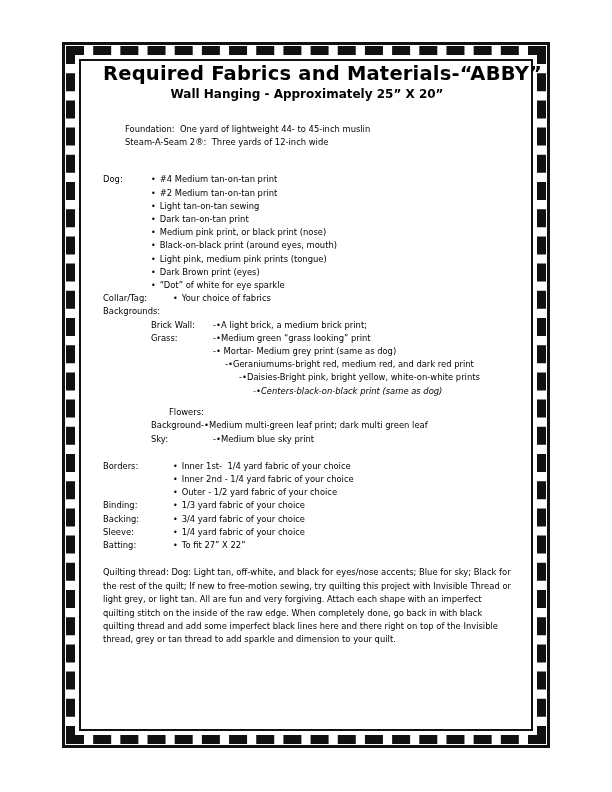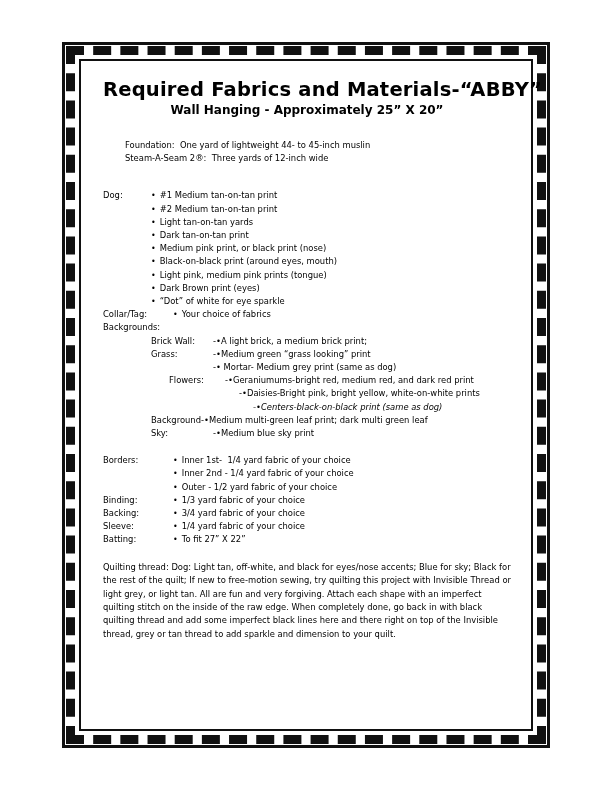--- a/index.html
+++ b/index.html
@@ -48,21 +48,21 @@
     width: 454px;
     height: 672px;
     box-sizing: border-box;
     border: 2px solid #111;
     background: #fff;
     overflow: hidden;
   }
   .content {
     position: absolute;
     left: 85px;
-    top: 64px;
+    top: 48px;
     width: 442px;
     height: 662px;
     box-sizing: border-box;
     padding: 8px 16px 8px 18px;
   }
 
   .title {
     text-align: center;
     font-family: "DejaVu Sans", sans-serif;
     font-size: 19.5px;
@@ -148,23 +148,23 @@
 
     <div class="spacer-12"></div>
 
 
     <div class="spacer-12"></div>
 
     <div class="block">
       <div class="row">
         <div class="label" style="width:48px;">Dog:</div>
         <div class="items">
-          <div class="bullet-line"><span class="bullet">•</span><span>#1 Medium tan-on-tan print</span></div>
+          <div class="bullet-line"><span class="bullet">•</span><span>#4 Medium tan-on-tan print</span></div>
           <div class="bullet-line"><span class="bullet">•</span><span>#2 Medium tan-on-tan print</span></div>
-          <div class="bullet-line"><span class="bullet">•</span><span>Light tan-on-tan yards</span></div>
+          <div class="bullet-line"><span class="bullet">•</span><span>Light tan-on-tan sewing</span></div>
           <div class="bullet-line"><span class="bullet">•</span><span>Dark tan-on-tan print</span></div>
           <div class="bullet-line"><span class="bullet">•</span><span>Medium pink print, or black print (nose)</span></div>
           <div class="bullet-line"><span class="bullet">•</span><span>Black-on-black print (around eyes, mouth)</span></div>
           <div class="bullet-line"><span class="bullet">•</span><span>Light pink, medium pink prints (tongue)</span></div>
           <div class="bullet-line"><span class="bullet">•</span><span>Dark Brown print (eyes)</span></div>
           <div class="bullet-line"><span class="bullet">•</span><span>“Dot” of white for eye sparkle</span></div>
         </div>
       </div>
     </div>
 
@@ -186,21 +186,21 @@
       </div>
 
       <div class="row indent-2">
         <div class="label" style="width:62px;">Grass:</div>
         <div class="items">-•Medium green “grass looking” print</div>
       </div>
 
       <div class="line indent-5">-• Mortar- Medium grey print (same as dog)</div>
 
       <div class="row indent-3">
-        <div class="label" style="width:56px;">Flowers:</div>
+        <div class="label" style="width:56px;margin-top:48px;">Flowers:</div>
         <div class="items">
           <div class="line">-•Geraniumums-bright red, medium red, and dark red print</div>
           <div class="line" style="padding-left:14px;">-•Daisies-Bright pink, bright yellow, white-on-white prints</div>
           <div class="line" style="padding-left:28px;font-style:italic;">-•Centers-black-on-black print (same as dog)</div>
         </div>
       </div>
 
       <div class="line indent-2">Background-•Medium multi-green leaf print; dark multi green leaf</div>
 
       <div class="row indent-2">

